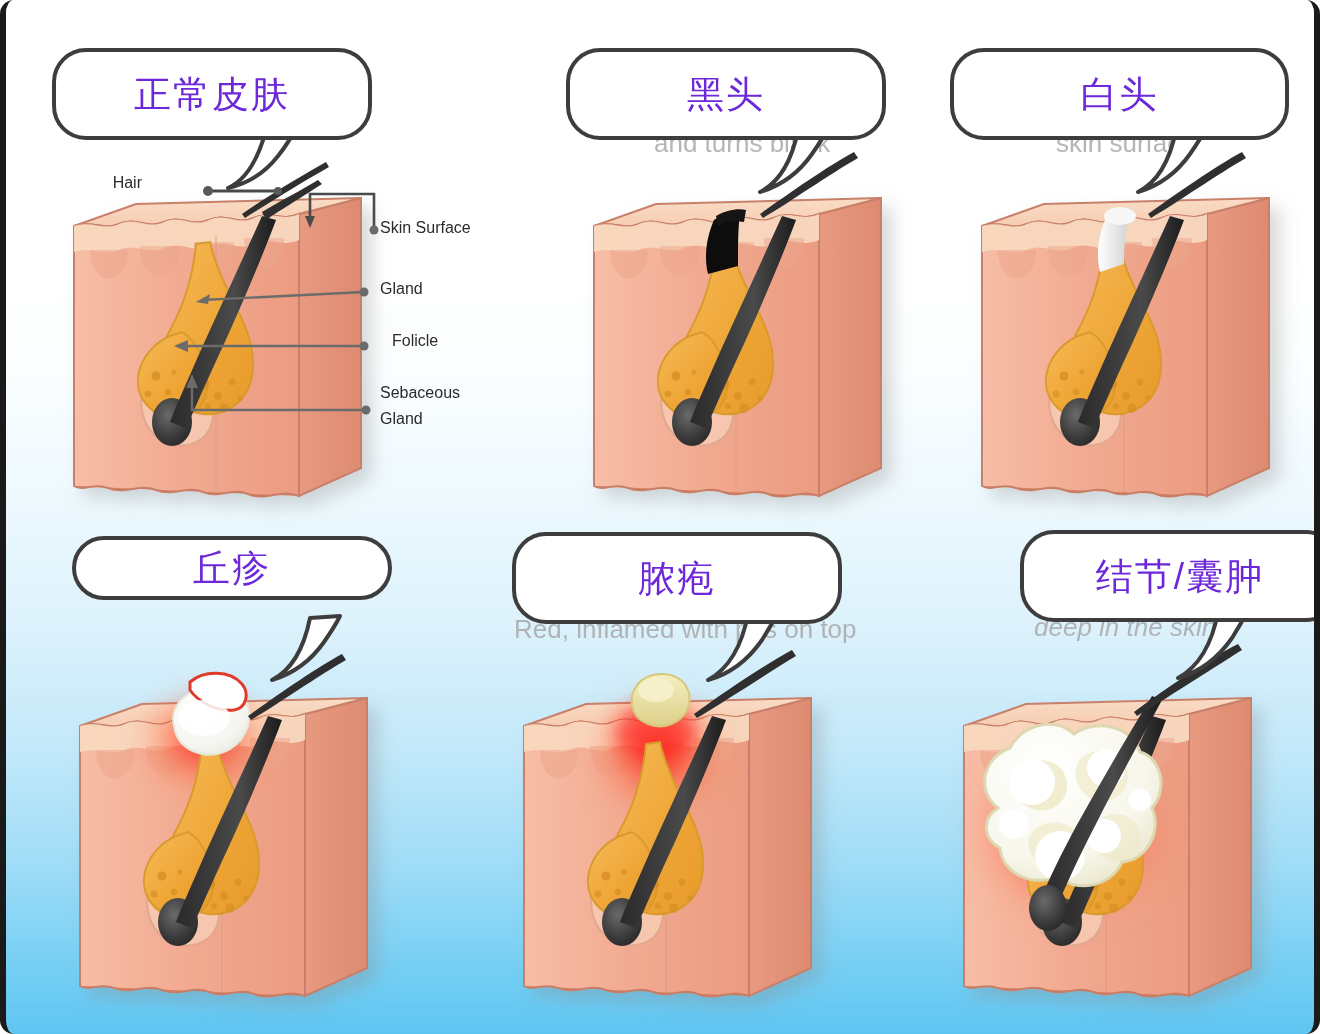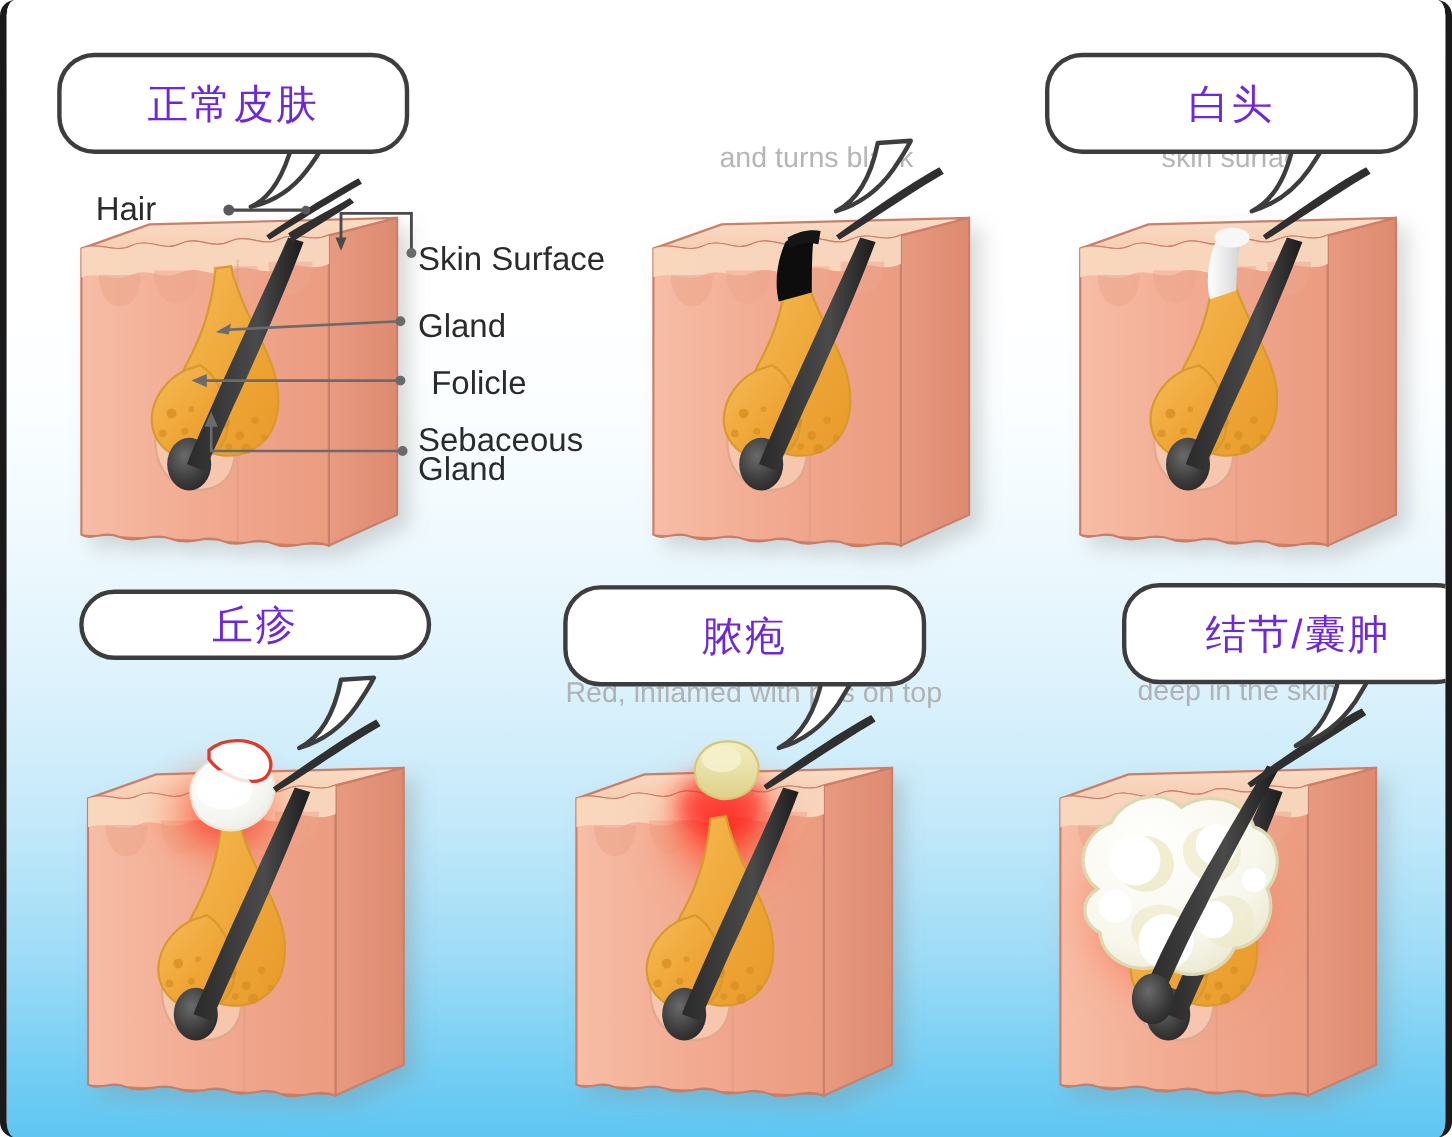--- a/index.html
+++ b/index.html
@@ -49,21 +49,21 @@
   .ghost{
     position:absolute;z-index:2;
     color:#a9a9a9;font-size:26px;white-space:nowrap;
     font-family:"Liberation Sans","DejaVu Sans",sans-serif;
     opacity:.85;
   }
 
   
   .lbl{
     position:absolute;z-index:7;color:#2b2b2b;
-    font-size:30px;line-height:1.12;white-space:pre;
+    font-size:16px;line-height:1.12;white-space:pre;
     font-family:"Liberation Sans","DejaVu Sans",sans-serif;
   }
   .leader{position:absolute;z-index:6;}
 
   svg{display:block;overflow:visible;}
 </style>
 </head>
 <body>
 
 <div id="stage">
@@ -276,20 +276,23 @@
       <circle cx="182" cy="36" r="4.5" fill="#6a6a6a"></circle>
     </svg>
     <span class="lbl" style="left:374px;top:384px;">Sebaceous</span>
     <span class="lbl" style="left:374px;top:410px;">Gland</span>
   </div>
 
   <div class="panel" style="left:520px;top:0;width:420px;height:510px;">
 
     <span class="ghost" style="left:128px;top:128px;">and turns black</span>
 
+    <div class="bubble" style="left:40px;top:48px;width:320px;height:92px;">
+      <span class="btxt">黑头</span>
+    </div>
     <svg class="tail" style="left:210px;top:126px;" width="160" height="80">
       <path d="M62,4 C56,34 44,56 24,66 C44,60 62,48 76,28 C83,18 88,10 92,2 Z" fill="#ffffff" stroke="#3d3d3d" stroke-width="4" stroke-linejoin="round"></path>
     </svg>
 
     <svg style="position:absolute;left:60px;top:196px;" width="310" height="310">
       <g filter="url(#shadowSoft)">
           <use href="#skinBlock"></use>
         </g>
       <g transform="translate(46,20)">
           <use href="#follicleUnit"></use>
@@ -392,21 +395,21 @@
       <ellipse cx="140" cy="-6" rx="18" ry="12" fill="#f6f1cc" opacity=".9"></ellipse>
     </svg>
 
     <svg style="position:absolute;left:212px;top:148px;" width="136" height="72">
       <path d="M6,66 C36,44 78,16 104,2 L108,8 C78,26 36,54 9,70 Z" fill="#2f2f2f"></path>
     </svg>
   </div>
 
   <div class="panel" style="left:900px;top:500px;width:420px;height:534px;">
 
-    <span class="ghost" style="left:128px;top:112px;">deep in the skin</span>
+    <span class="ghost" style="left:128px;top:112px;font-style:italic;">deep in the skin</span>
 
     <div class="bubble" style="left:70px;top:30px;width:320px;height:92px;margin-left:44px;">
       <span class="btxt">结节/囊肿</span>
     </div>
     <svg class="tail" style="left:252px;top:108px;" width="160" height="84">
       <path d="M60,4 C54,36 42,58 20,70 C42,64 60,50 74,30 C81,19 86,10 90,2 Z" fill="#ffffff" stroke="#3d3d3d" stroke-width="4" stroke-linejoin="round"></path>
     </svg>
 
     <svg style="position:absolute;left:50px;top:196px;" width="330" height="320">
       <g filter="url(#shadowSoft)">

